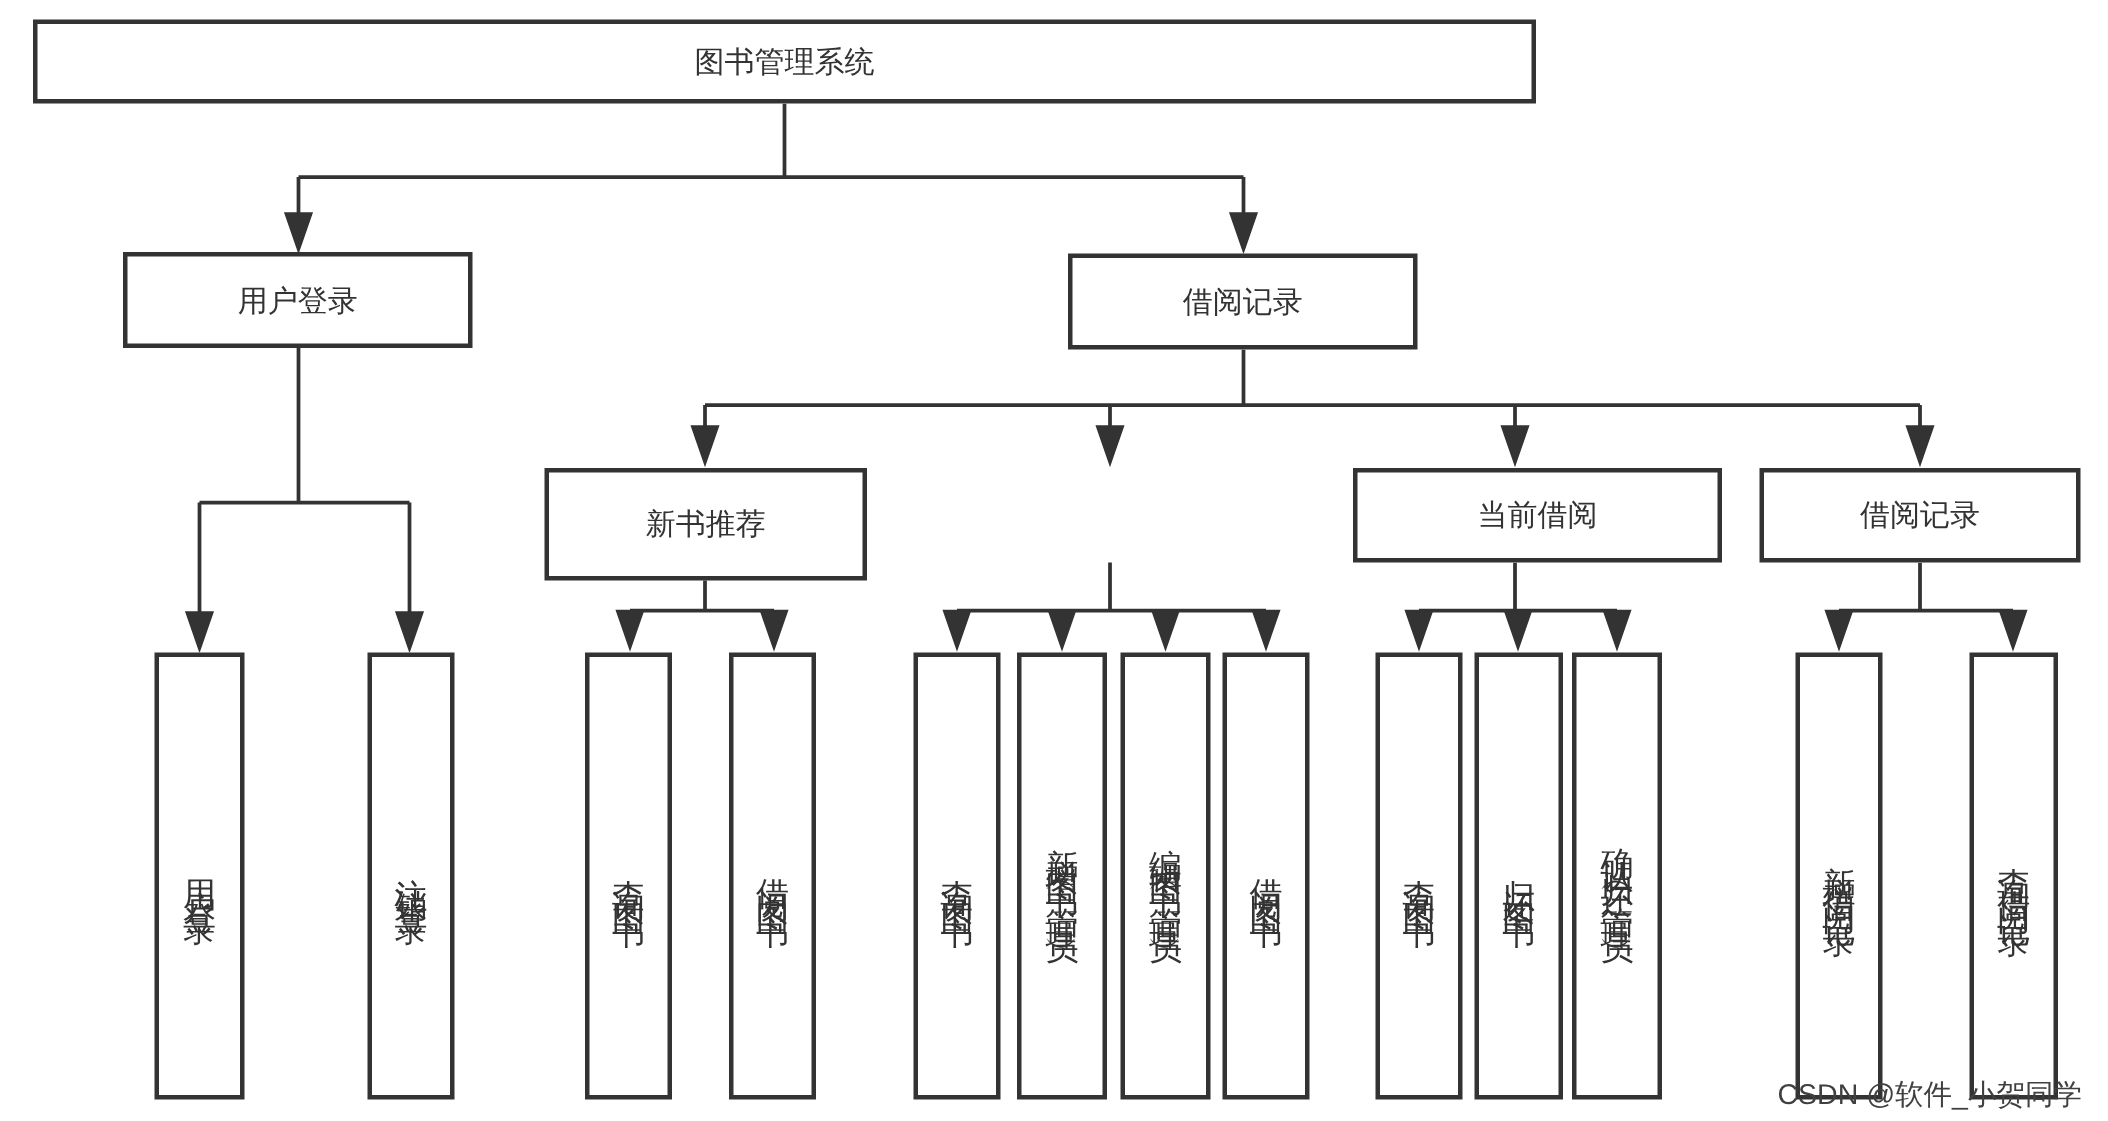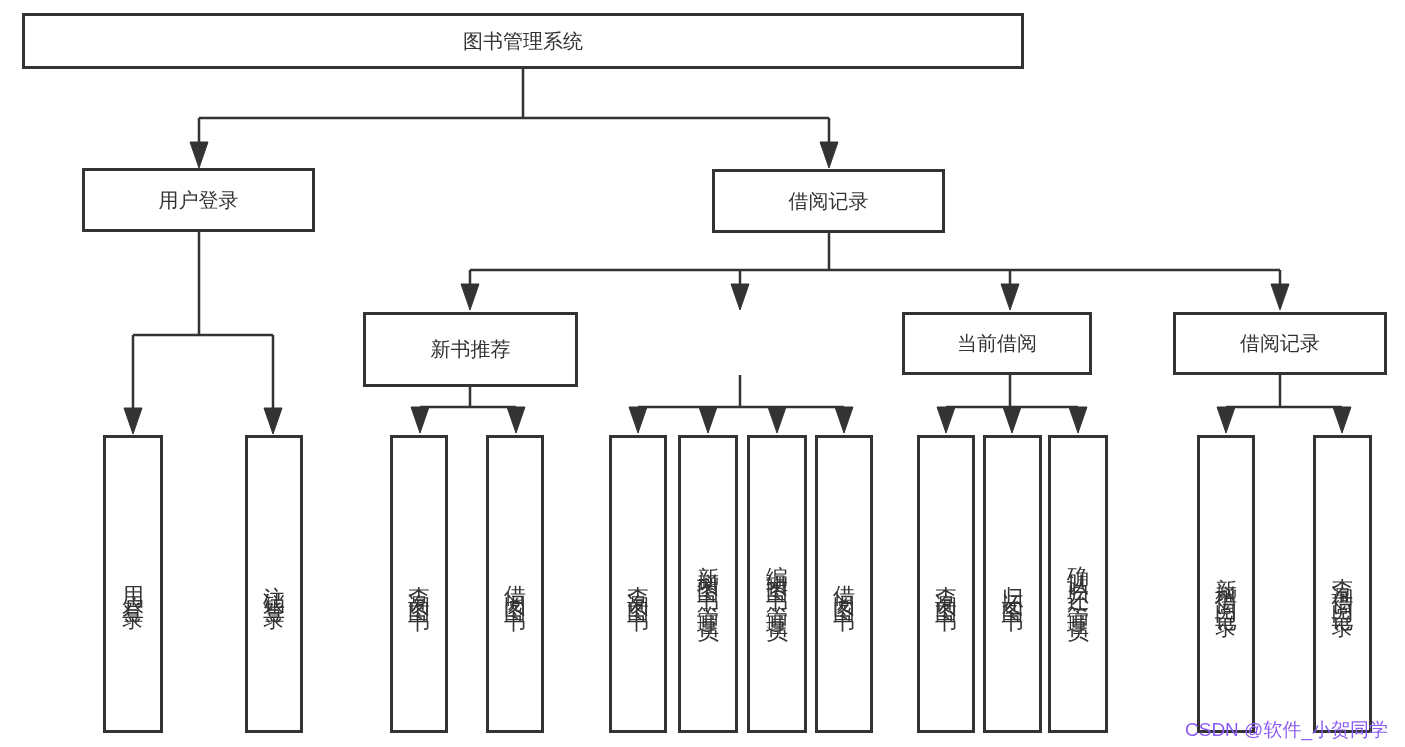--- a/index.html
+++ b/index.html
@@ -36,21 +36,21 @@
     letter-spacing: 8px;
     line-height: 1;
     white-space: nowrap;
   }
   
   #n-root          { left: 22px;  top: 13px;  width: 1002px; height: 56px; }
   #n-user-login    { left: 82px;  top: 168px; width: 233px;  height: 64px; }
   #n-book-mgmt     { left: 712px; top: 169px; width: 233px;  height: 64px; }
   #n-new-book      { left: 363px; top: 312px; width: 215px;  height: 75px; }
   #n-book-borrow   { left: 633px; top: 312px; width: 215px;  height: 63px; }
-  #n-current-borrow{ left: 902px; top: 312px; width: 190px;  height: 63px; }
+  #n-current-borrow{ left: 902px; top: 312px; width: 246px;  height: 63px; }
   #n-borrow-record { left: 1173px;top: 312px; width: 214px;  height: 63px; }
 
   #l-login   { left: 103px;  width: 60px; }
   #l-logout  { left: 245px;  width: 58px; }
   #l-nb-query  { left: 390px; width: 58px; }
   #l-nb-borrow { left: 486px; width: 58px; }
   #l-bb-query  { left: 609px; width: 58px; }
   #l-bb-add    { left: 678px; width: 60px; }
   #l-bb-edit   { left: 747px; width: 60px; }
   #l-bb-borrow { left: 815px; width: 58px; }
@@ -59,21 +59,21 @@
   #l-cb-confirm{ left: 1048px;width: 60px; }
   #l-br-add    { left: 1197px;width: 58px; }
   #l-br-query  { left: 1313px;width: 59px; }
 
   .watermark {
     position: absolute;
     left: 1185px;
     top: 717px;
     width: 220px;
     font-size: 19px;
-    color: #8b5cf6;
+    color: #404040;
     z-index: 5;
     white-space: nowrap;
   }
   path.cline { stroke: #333333; stroke-width: 2.5; fill: none; }
   polygon.ahead { fill: #333333; stroke: #333333; stroke-width: 1; }
 </style>
 </head>
 <body>
 
 <div id="diagram">

